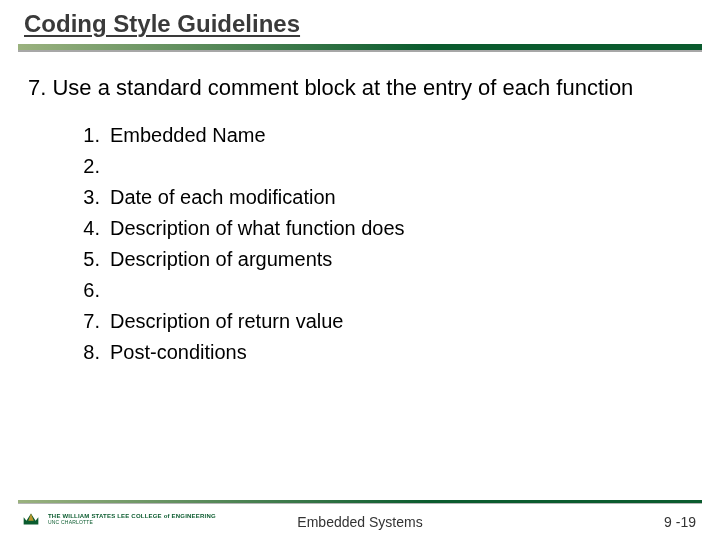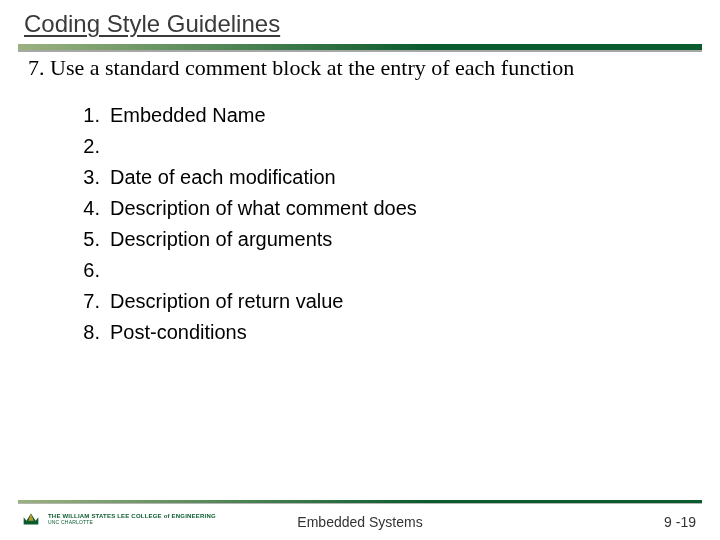--- a/index.html
+++ b/index.html
@@ -13,44 +13,43 @@
     overflow: hidden;
   }
   .slide {
     width: 720px;
     height: 540px;
     position: relative;
     box-sizing: border-box;
   }
   .title {
     font-size: 24px;
-    font-weight: normal;
+    font-weight: bold;
     color: #3a3a3a;
     padding: 10px 0 4px 24px;
     text-decoration: underline;
     text-decoration-thickness: 2px;
     text-underline-offset: 3px;
   }
   .title-rule {
     margin: 2px 18px 0 18px;
     height: 6px;
     background: linear-gradient(to right, #9bb27f 0%, #0a5b2e 60%, #0a5b2e 100%);
   }
   .title-rule-shadow {
     margin: 0 18px 0 18px;
     height: 2px;
     background: #6c6c6c;
     opacity: 0.6;
   }
   .heading {
     font-size: 22px;
     color: #000;
-    padding: 2px 40px 0 28px;
+    padding: 22px 40px 0 28px;
     line-height: 1.25;
-    font-family: Liberation Serif, serif;
   }
   .list {
     padding: 18px 0 0 70px;
     font-size: 20px;
     color: #000;
     line-height: 1.55;
   }
   .list-row {
     display: flex;
   }
@@ -146,21 +145,21 @@
     </div>
     <div class="list-row">
       <span class="list-num">2.</span>
     </div>
     <div class="list-row">
       <span class="list-num">3.</span>
       <span>Date of each modification</span>
     </div>
     <div class="list-row">
       <span class="list-num">4.</span>
-      <span>Description of what comment does</span>
+      <span>Description of what function does</span>
     </div>
     <div class="list-row">
       <span class="list-num">5.</span>
       <span>Description of arguments</span>
     </div>
     <div class="list-row">
       <span class="list-num">6.</span>
     </div>
     <div class="list-row">
       <span class="list-num">7.</span>

